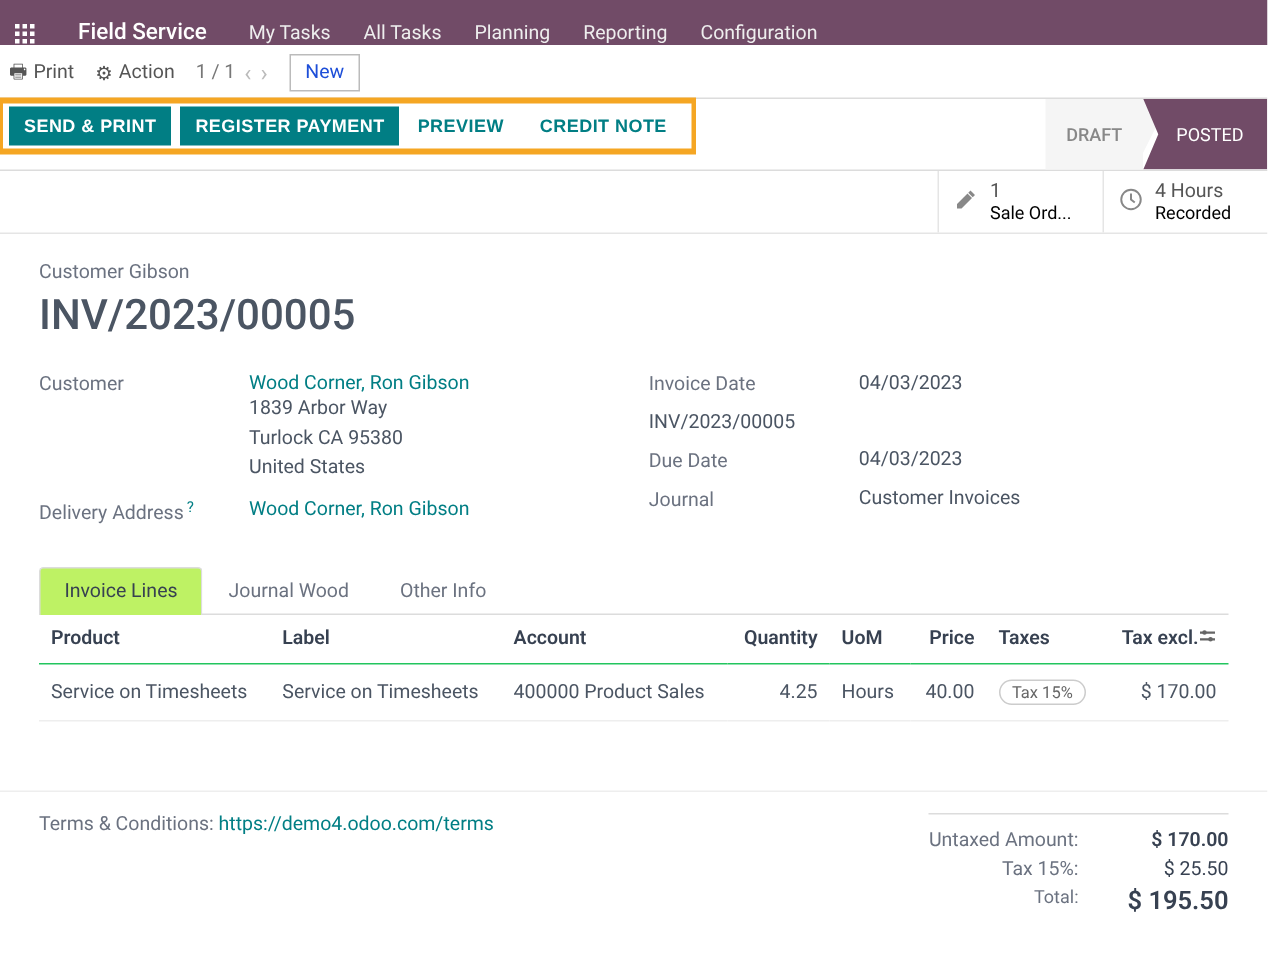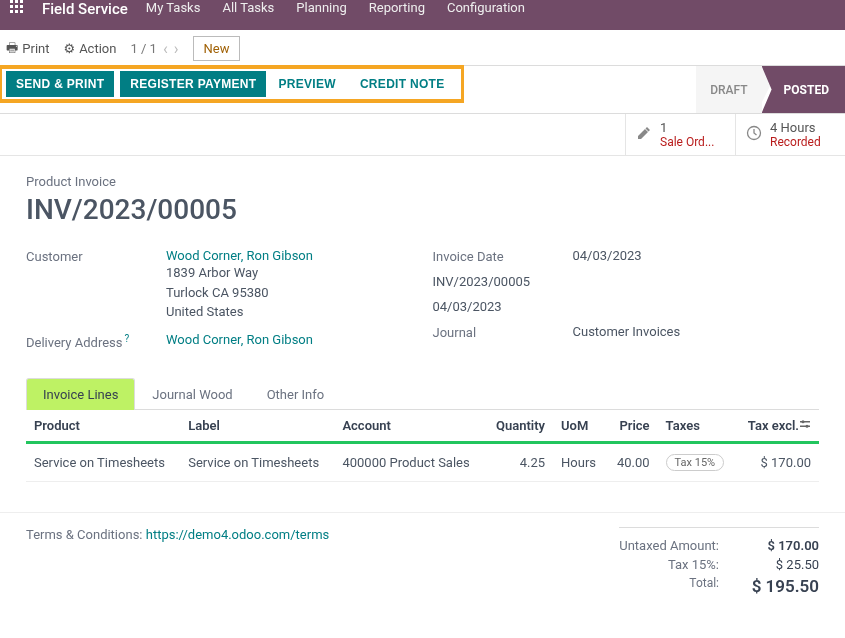--- a/index.html
+++ b/index.html
@@ -1,55 +1,55 @@
 <!DOCTYPE html>
 <html><head>
 <meta charset="utf-8">
 <style>
   * { box-sizing: border-box; margin: 0; padding: 0; }
   body { font-family: -apple-system, BlinkMacSystemFont, "Segoe UI", Roboto, Arial, sans-serif; font-size: 13px; color: #374151; background: #fff; }
   a { text-decoration: none; }
 
   
-  .navbar { background: #714B67; color: #fff; height: 30px; display: flex; align-items: flex-start; padding: 0 10px; gap: 18px; }
+  .navbar { background: #714B67; color: #fff; height: 30px; display: flex; align-items: flex-end; padding: 0 10px; gap: 28px; }
   .navbar .apps-icon { display: inline-block; width: 14px; height: 14px; }
   .navbar .apps-icon svg { display: block; }
   .navbar .brand { font-weight: 500; font-size: 15px; }
   .navbar .menu { display: flex; gap: 22px; font-size: 13px; }
   .navbar .menu span { cursor: pointer; color: #eee; }
 
   
   .controlbar { display: flex; align-items: center; justify-content: space-between; padding: 6px 10px 4px 6px; border-bottom: 1px solid #dcdcdc; }
   .breadcrumbs { font-size: 16px; color: #017e84; }
   .breadcrumbs .sep { color: #888; margin: 0 4px; }
   .breadcrumbs .current { color: #555; }
   .control-right { display: flex; align-items: center; gap: 14px; color: #555; }
   .control-right .btnlink { cursor: pointer; display: inline-flex; align-items: center; gap: 4px; }
   .pager { display: inline-flex; align-items: center; gap: 6px; color: #777; }
   .pager .arrow { color: #bbb; font-size: 16px; cursor: pointer; }
-  .new-btn { border: 1px solid #bbb; padding: 4px 10px; font-size: 13px; color: #a16207; cursor: pointer; border-radius: 0;}
+  .new-btn { border: 1px solid #bbb; padding: 4px 10px; font-size: 13px; color: #1d4ed8; cursor: pointer; border-radius: 0;}
 
   
   .statusbar { display: flex; align-items: stretch; border-bottom: 1px solid #dcdcdc; height: 48px; }
   .highlight-box { border: 3px solid #f5a623; border-top-width:4px; border-bottom-width:4px; display: flex; align-items: center; padding: 0 4px; height: 38px; margin-top:-1px; margin-left:-1px;}
   .btn-primary { background: #017e84; color: #fff; font-weight: 600; font-size: 12px; padding: 6px 10px; border: none; cursor: pointer; letter-spacing: 0.3px; }
   .btn-primary + .btn-primary { margin-left: 6px; }
   .btn-secondary { background: transparent; color: #017e84; font-weight: 600; font-size: 12px; padding: 6px 12px; border: none; cursor: pointer; letter-spacing: 0.3px; }
   .statusbar .spacer { flex: 1; }
   .status-pill { display: flex; align-items: center; }
   .status-draft { color: #888; background: #f5f5f5; padding: 0 14px; display:flex; align-items:center; font-size:12px; font-weight:500; position:relative; height:100%;}
   .status-draft::after{content:""; position:absolute; right:-9px; top:0; bottom:0; width:0;height:0; border-top:18px solid transparent;border-bottom:18px solid transparent; border-left:9px solid #f5f5f5;}
-  .status-posted { color: #fff; background: #714B67; padding: 0 16px 0 22px; display:flex; align-items:center; font-size:12px; font-weight:700; height:100%; clip-path: polygon(0 0, 100% 0, 100% 100%, 0 100%, 10px 50%);}
+  .status-posted { color: #fff; background: #714B67; padding: 0 16px 0 22px; display:flex; align-items:center; font-size:12px; font-weight:400; height:100%; clip-path: polygon(0 0, 100% 0, 100% 100%, 0 100%, 10px 50%);}
   
   
   .smartbtn-row { display: flex; justify-content: flex-end; border-bottom: 1px solid #e5e5e5; }
   .smartbtn { border-left: 1px solid #e5e5e5; padding: 6px 14px 6px 10px; min-width: 110px; display: flex; align-items: center; gap: 8px; cursor: pointer; }
   .smartbtn .sb-icon { color: #888; }
   .smartbtn .sb-text .line1 { color: #555; font-size: 13px; }
-  .smartbtn .sb-text .line2 { color: #b91c1c; font-size: 12px; }
+  .smartbtn .sb-text .line2 { color: #000000; font-size: 12px; }
 
   
   .form-body { padding: 18px 26px 10px 26px; }
   .section-label { color: #6b7280; font-size: 13px; margin-bottom: 4px; }
   .doc-title { font-size: 28px; font-weight: 500; color: #4b5563; margin-bottom: 22px; }
   .two-col { display: flex; gap: 20px; }
   .col { flex: 1; }
   .field-row { display: flex; margin-bottom: 10px; align-items:flex-start;}
   .field-label { width: 140px; color: #6b7280; font-size: 13px; padding-top:1px;}
   .field-value { color: #4b5563; font-size: 13px; }
@@ -57,29 +57,29 @@
   .field-value .addr { line-height: 1.5; }
   .help-q { color: #017e84; font-size: 10px; vertical-align: super; margin-left:2px;}
 
   
   .tabs { border-bottom: 1px solid #dcdcdc; margin-top: 18px; display: flex; }
   .tab { padding: 8px 16px; color: #6b7280; font-size: 13px; cursor: pointer; border: 1px solid transparent; border-bottom: none; margin-bottom:-1px;}
   .tab.active { border-color: #dcdcdc; background: #bef264; color: #374151; border-radius: 3px 3px 0 0;}
 
   
   table.lines { width: 100%; border-collapse: collapse; font-size: 13px; }
-  table.lines th { text-align: left; font-weight: 600; color: #374151; padding: 8px 8px; border-bottom: 3px solid #22c55e; margin-left: 28px; }
+  table.lines th { text-align: left; font-weight: 600; color: #374151; padding: 8px 8px; border-bottom: 1px solid #22c55e; margin-left: 28px; }
   table.lines th.r { text-align: right; }
   table.lines td { padding: 10px 8px; border-bottom: 1px solid #eee; color: #4b5563; vertical-align: middle;}
   table.lines td.r { text-align: right; }
   .tax-tag { border: 1px solid #ccc; border-radius: 10px; padding: 1px 8px; font-size: 11px; color: #666; display:inline-block;}
   .settings-icon { float: right; cursor:pointer; }
 
   
-  .footer-area { padding: 14px 26px 26px 26px; display:flex; justify-content:space-between; align-items:flex-start; border-top:1px solid #eee; margin-top:20px;}
+  .footer-area { padding: 14px 26px 26px 26px; display:flex; justify-content:space-between; align-items:flex-start; border-top:1px solid #eee; margin-top:36px;}
   .terms { color: #6b7280; font-size: 13px; }
   .terms a { color: #017e84; }
   .totals { border-top: 1px solid #dcdcdc; padding-top: 8px; min-width: 200px; }
   .totals .trow { display: flex; justify-content: space-between; padding: 2px 0; font-size: 13px; }
   .totals .trow .tl { color: #6b7280; text-align:right; flex:1; margin-right:30px;}
   .totals .trow .tv { font-weight: 600; color: #374151; min-width:70px; text-align:right;}
   .totals .trow.total .tv { font-size: 17px; }
   .totals .trow.total .tl { font-size: 12px; }
 </style>
 </head>
@@ -164,21 +164,21 @@
         </svg>
     </span>
     <div class="sb-text">
       <div class="line1">4 Hours</div>
       <div class="line2">Recorded</div>
     </div>
   </div>
 </div>
 
 <div class="form-body">
-  <div class="section-label">Product Invoice</div>
+  <div class="section-label">Customer Gibson</div>
   <div class="doc-title">INV/2023/00005</div>
 
   <div class="two-col">
     <div class="col">
       <div class="field-row">
         <div class="field-label">Customer</div>
         <div class="field-value">
           <div class="link">Wood Corner, Ron Gibson</div>
           <div class="addr">
             <div>1839 Arbor Way</div>
@@ -194,20 +194,21 @@
     </div>
     <div class="col">
       <div class="field-row">
         <div class="field-label">Invoice Date</div>
         <div class="field-value">04/03/2023</div>
       </div>
       <div class="field-row">
         <div class="field-value">INV/2023/00005</div>
       </div>
       <div class="field-row">
+        <div class="field-label">Due Date</div>
         <div class="field-value">04/03/2023</div>
       </div>
       <div class="field-row">
         <div class="field-label">Journal</div>
         <div class="field-value">Customer Invoices</div>
       </div>
     </div>
   </div>
 
   <div class="tabs">

